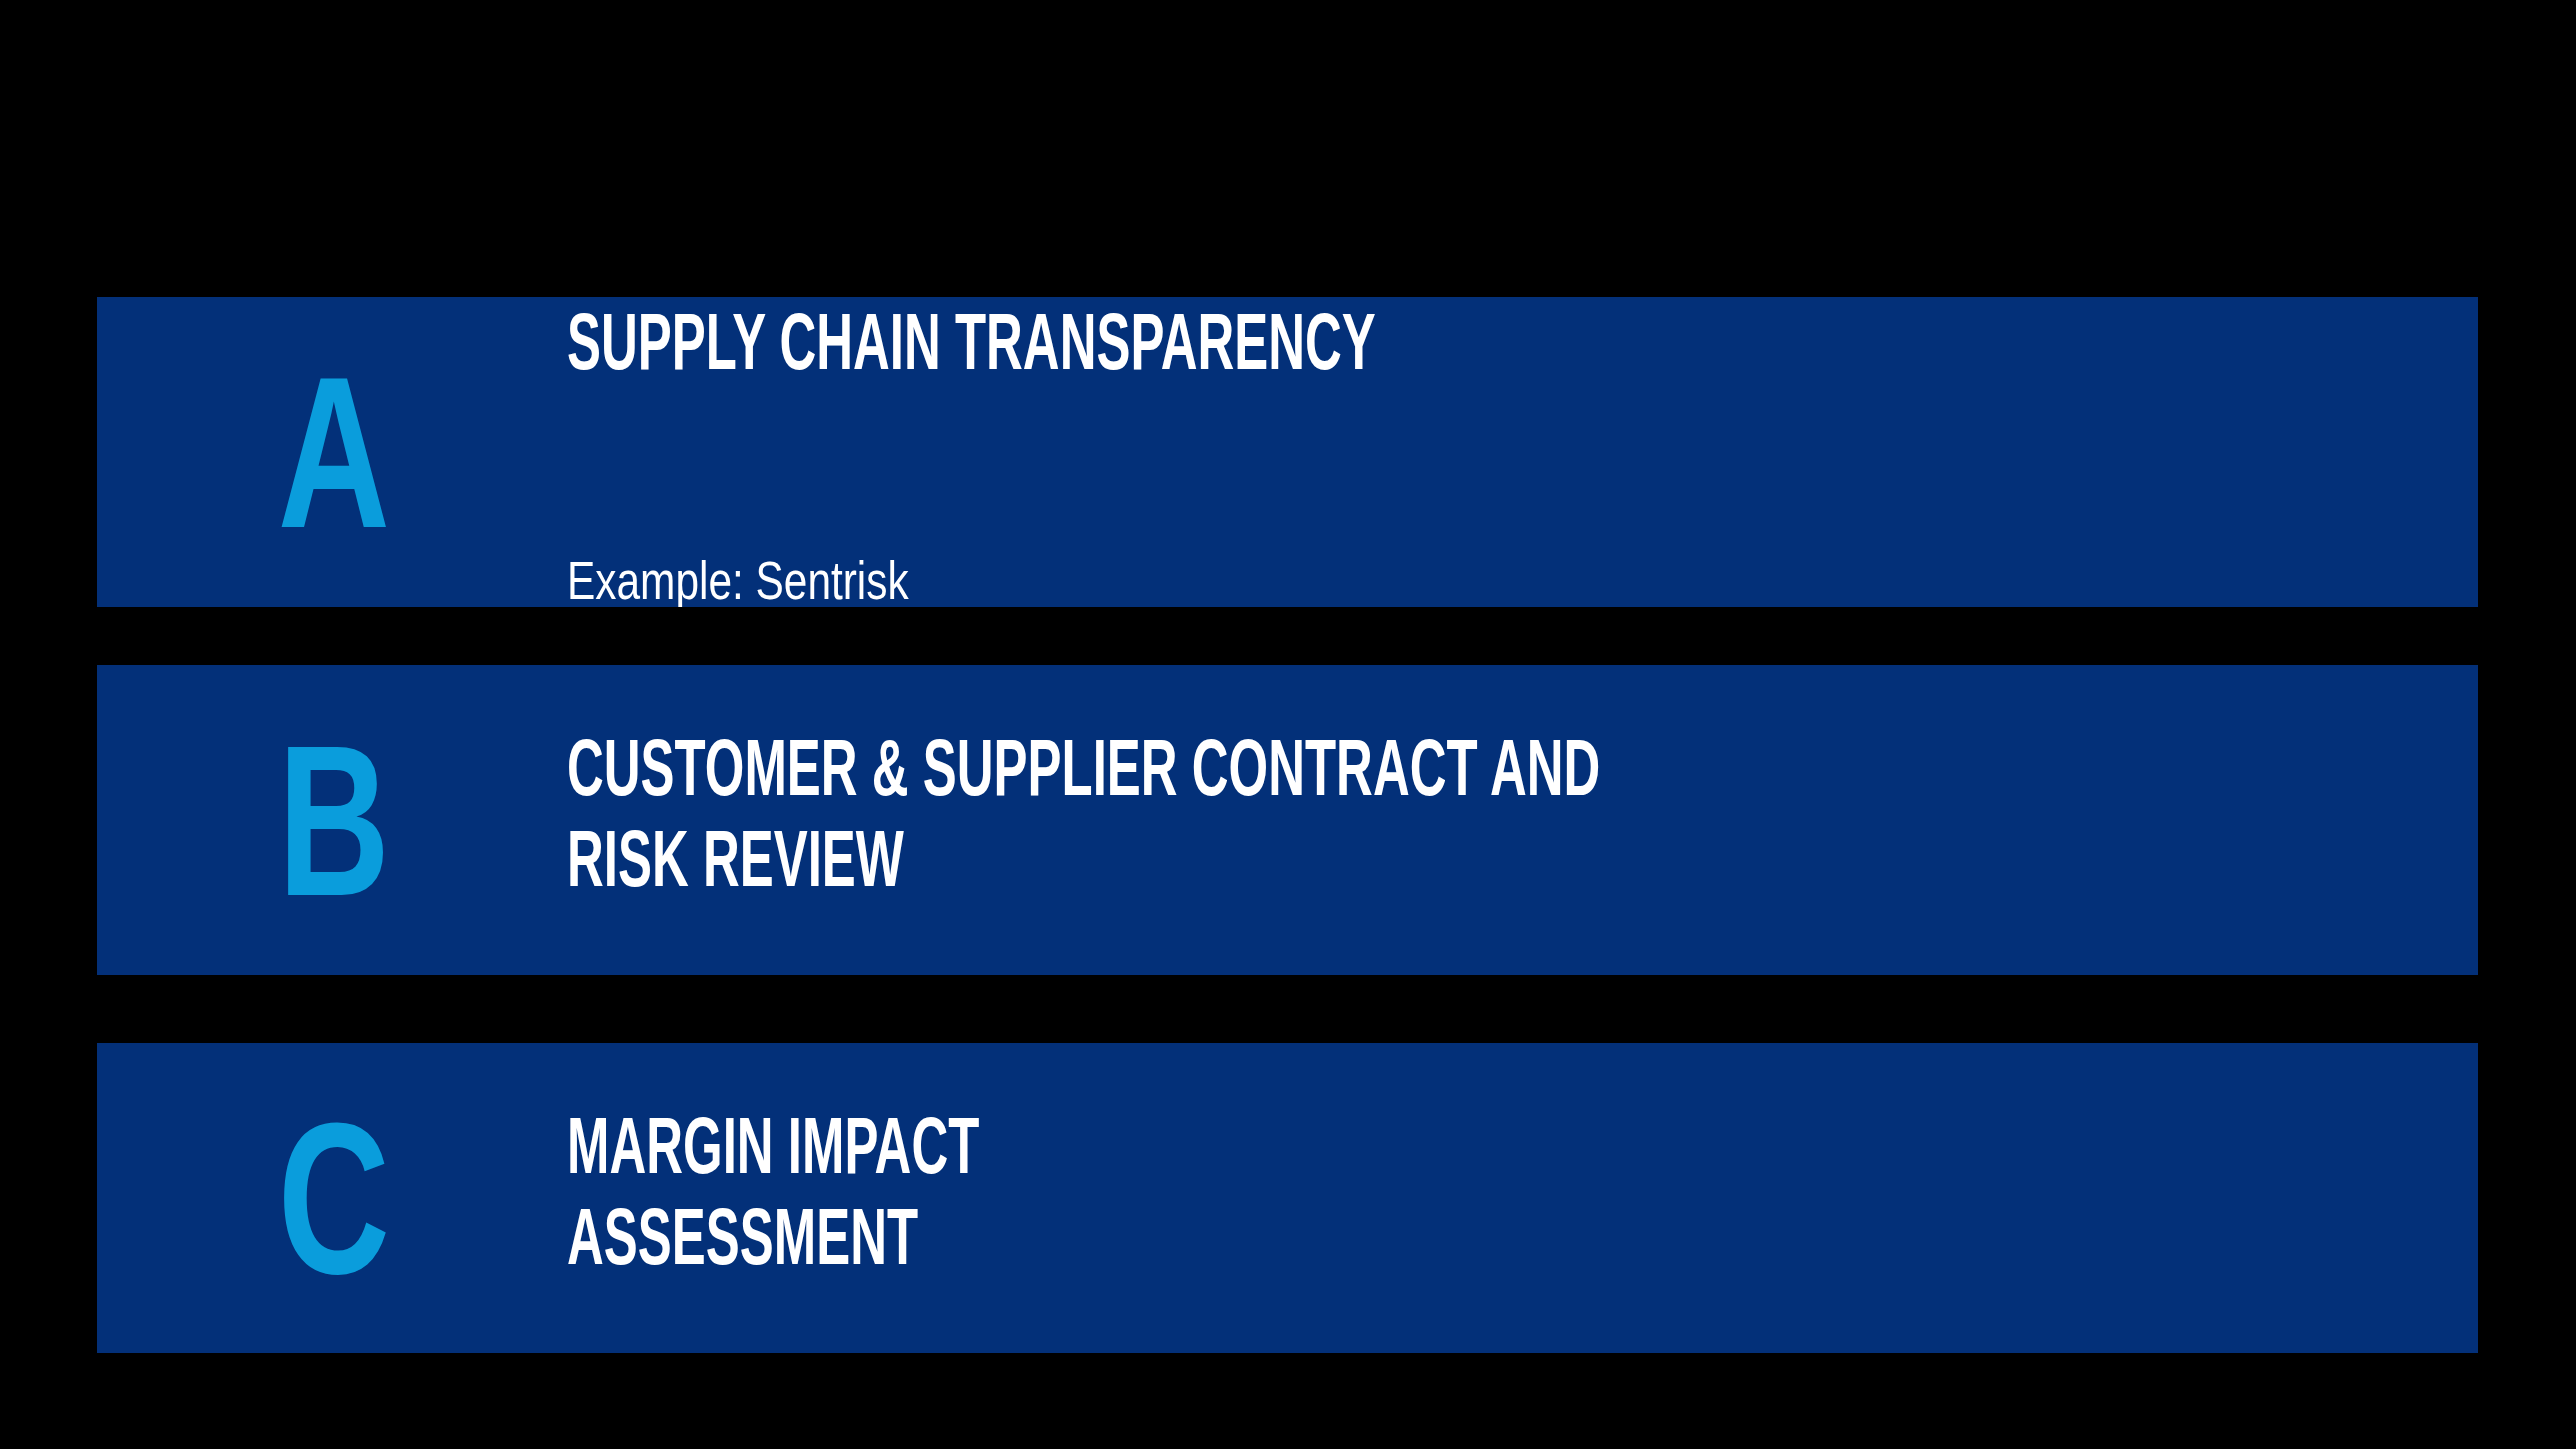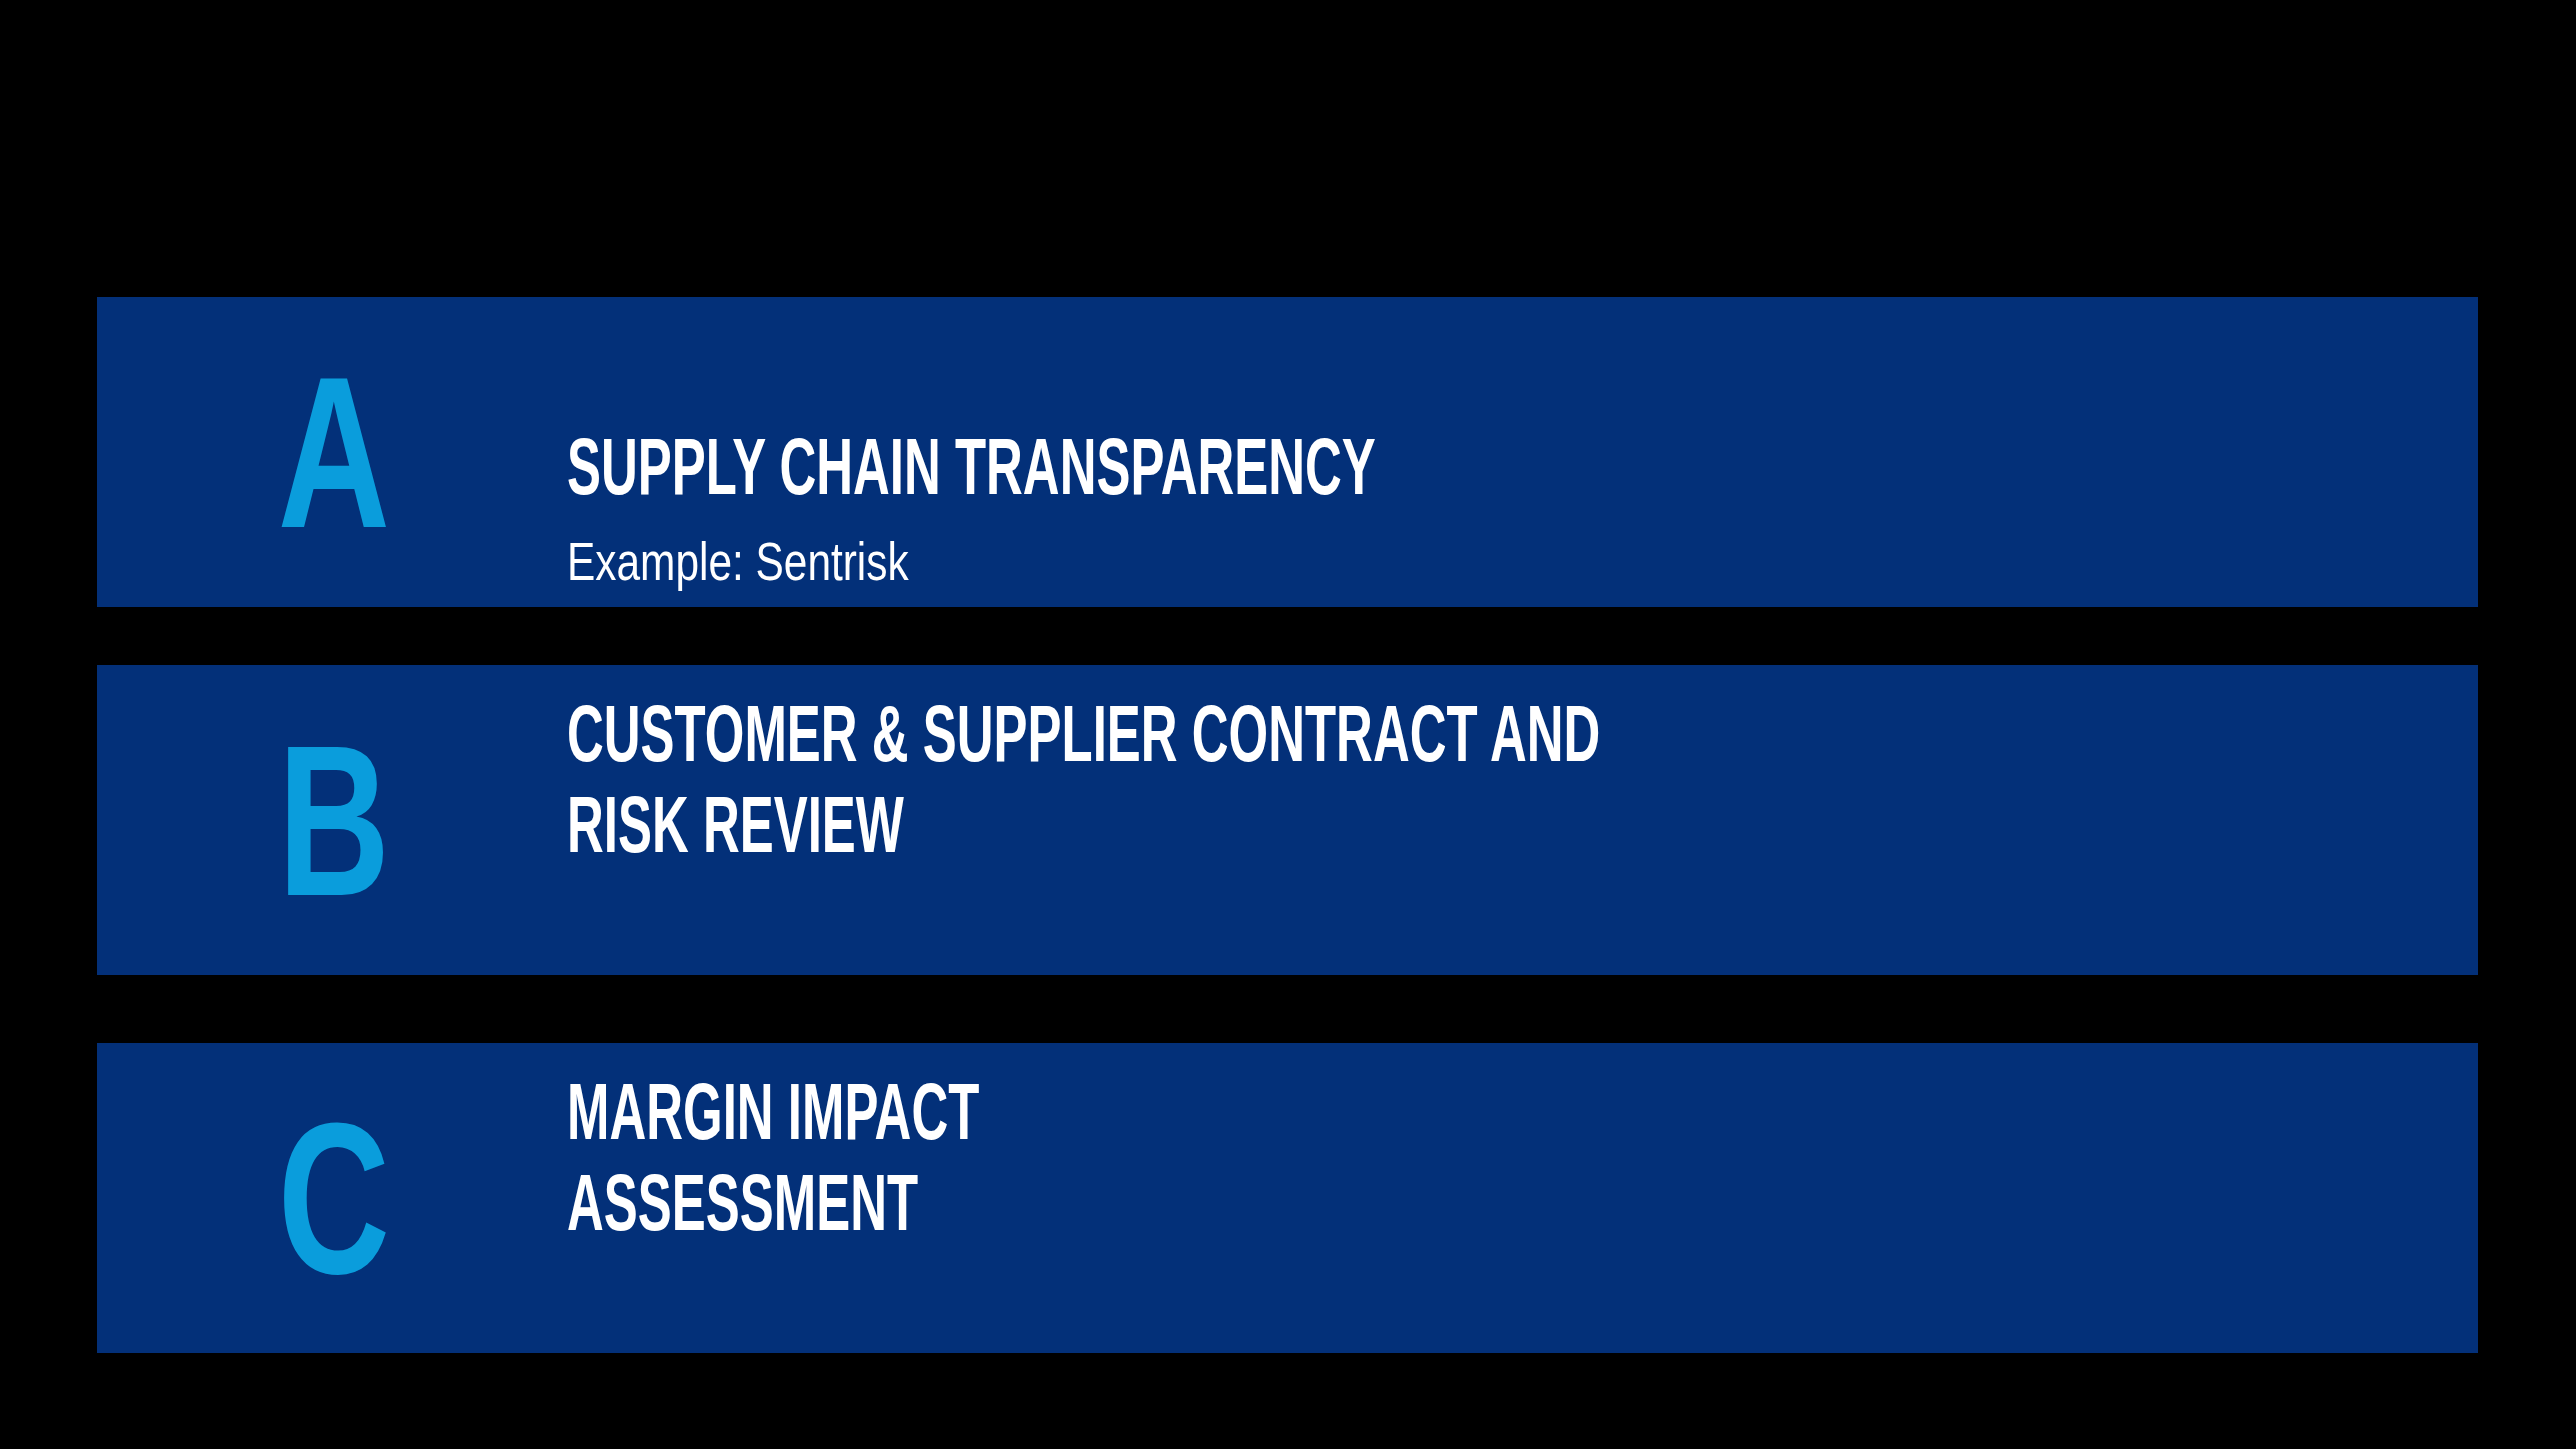--- a/index.html
+++ b/index.html
@@ -131,22 +131,22 @@
     color: #ffffff;
     transform: scaleX(0.80);
     transform-origin: left center;
     white-space: nowrap;
     margin: 0;
     margin-top: 22px;
     width: 150%;
   }
 
   
-  .card.single .card-body { justify-content: center; padding-top: 53px; }
-  .card.double .card-body { justify-content: flex-start; padding-top: 24px; }
+  .card.single .card-body { justify-content: space-between; }
+  .card.double .card-body { justify-content: flex-start; padding-top: 58px; }
 </style>
 </head>
 <body>
 
 <div id="slide">
 
 
   <div id="cards">
 
     <div class="card single gap-a">

